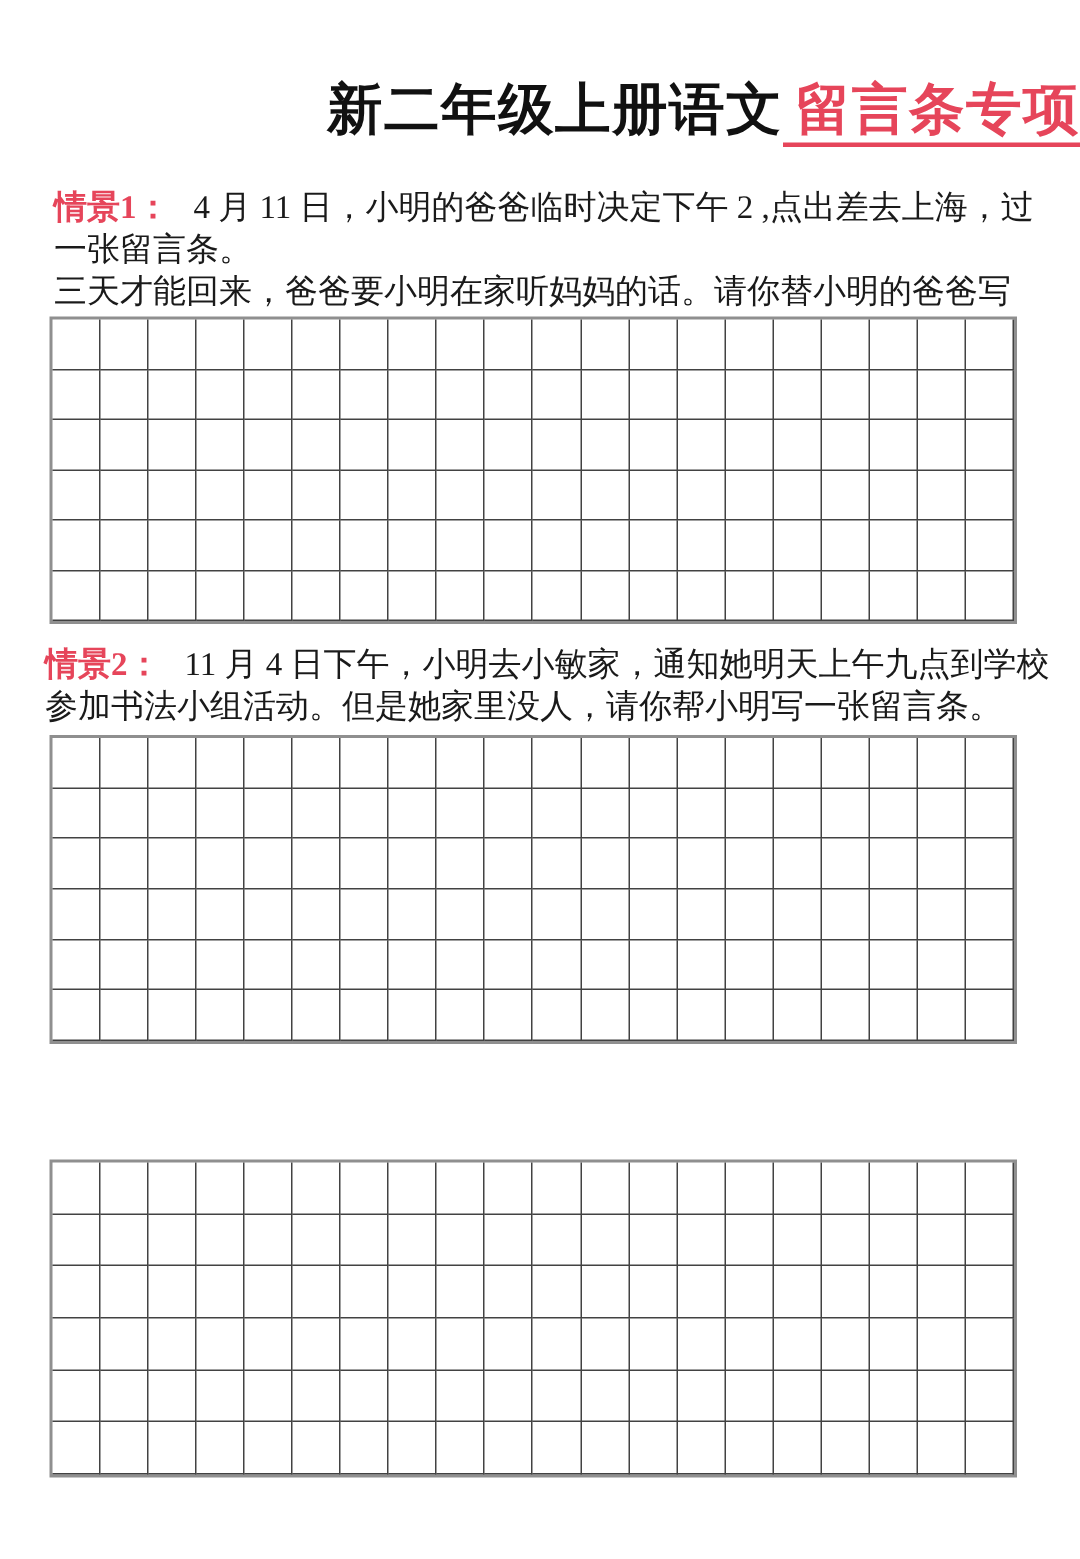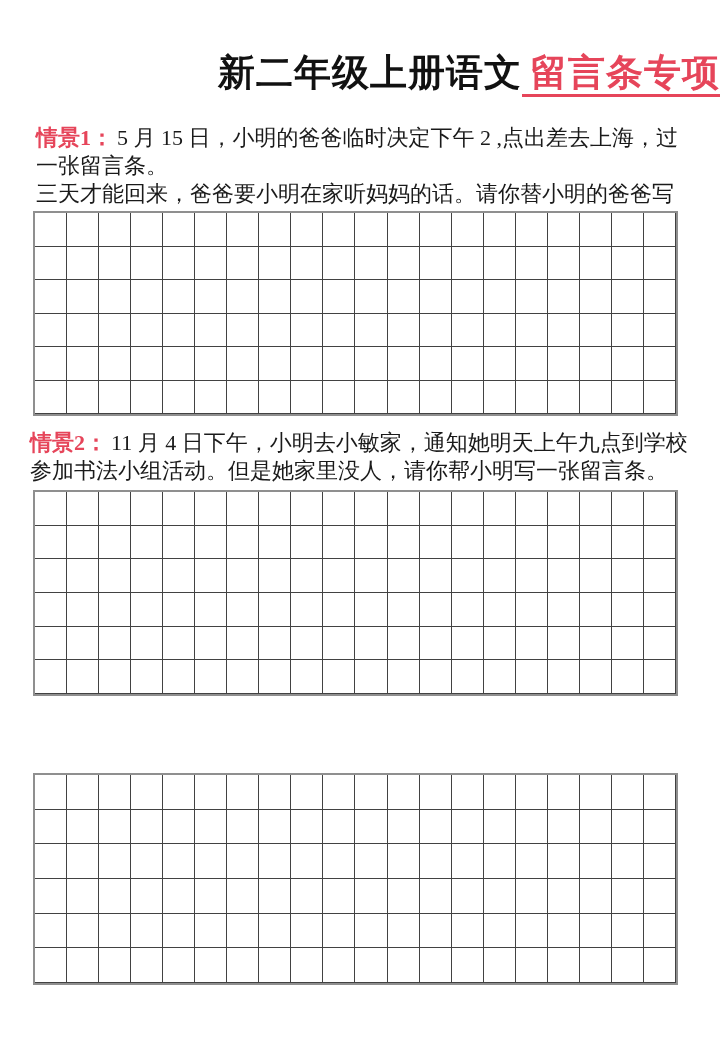--- a/index.html
+++ b/index.html
@@ -41,21 +41,21 @@
     font-size: 22px;
     line-height: 28px;
   }
   .scenario .line {
     height: 28px;
     white-space: nowrap;
   }
   .scenario-label {
     color: var(--accent, #e6455a);
     font-weight: bold;
-    margin-right: 4px;
+    margin-right: 16px;
   }
   .writing-grid {
     position: absolute;
     display: grid;
     box-sizing: border-box;
     border: 2px solid #8f8f8f;
     background: #ffffff;
   }
   .cell {
     border-right: 1px solid #424242;
@@ -72,21 +72,21 @@
 <body>
 
 <div class="page">
 
   <div class="title">
     <span class="title-black">新二年级上册语文</span><span class="title-red">留言条专项</span>
   </div>
 
   <div class="scenario scenario-1">
     <div class="line">
-      <span class="scenario-label">情景1：</span><span>5 月 15 日，小明的爸爸临时决定下午 2 ,点出差去上海，过</span>
+      <span class="scenario-label">情景1：</span><span>4 月 11 日，小明的爸爸临时决定下午 2 ,点出差去上海，过</span>
     </div>
     <div class="line">一张留言条。</div>
     <div class="line">三天才能回来，爸爸要小明在家听妈妈的话。请你替小明的爸爸写</div>
   </div>
 
   <div class="writing-grid grid-1" style="grid-template-columns: repeat(20, 1fr); grid-template-rows: repeat(6, 1fr);">
       <div class="cell"></div>
       <div class="cell"></div>
       <div class="cell"></div>
       <div class="cell"></div>

